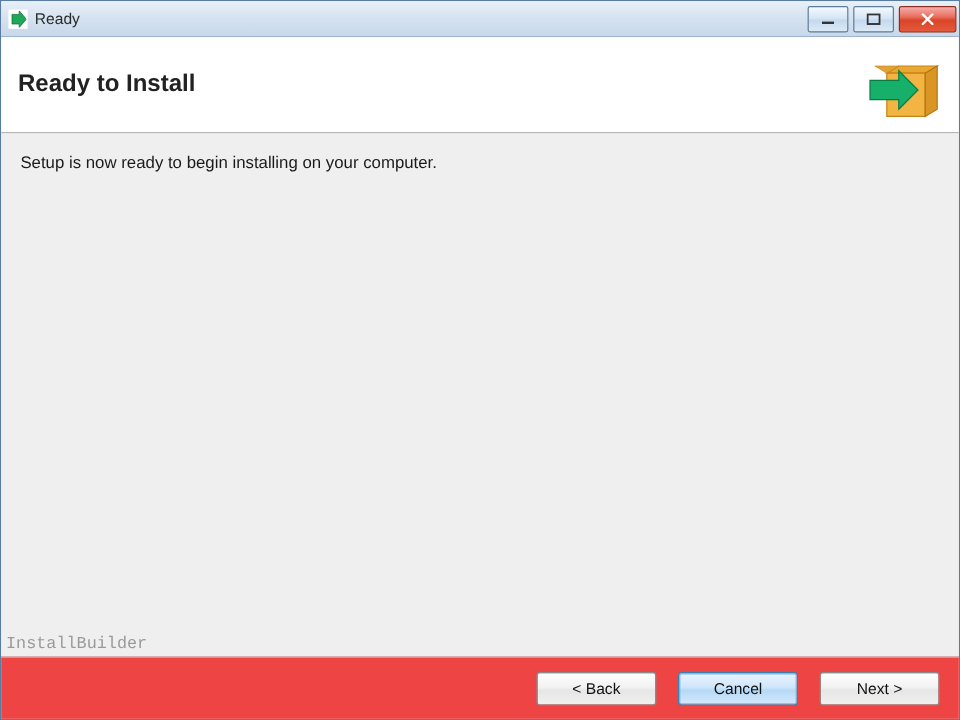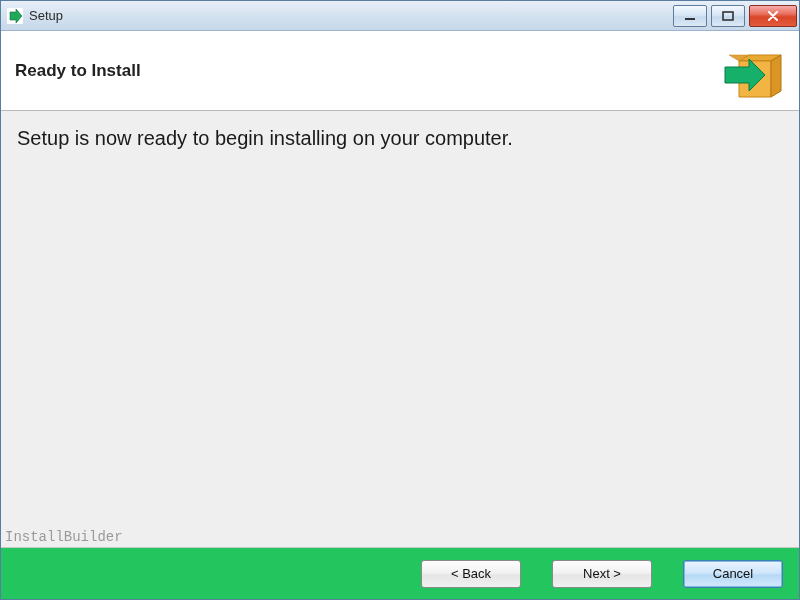--- a/index.html
+++ b/index.html
@@ -72,57 +72,57 @@
   .header-band {
     height: 80px;
     background: #fff;
     border-bottom: 1px solid #b8b8b8;
     display:flex;
     align-items:center;
     padding: 0 14px;
     position:relative;
   }
   .header-band .heading {
-    font-size: 17px;
+    font-size: 20px;
     font-weight: bold;
     color:#222;
   }
   .header-band .box-icon {
     position:absolute;
     right: 8px; top: 6px;
     width: 72px; height: 66px;
   }
 
   
   .body-area {
     flex:1;
     background: #efefef;
     padding: 16px;
     color:#1a1a1a;
-    font-size: 20px;
+    font-size: 14px;
   }
   .body-area p { margin: 0 0 22px 0; }
 
   .watermark {
     position:absolute;
     left: 4px; bottom: 54px;
     color:#9a9a9a;
     font-size: 14px;
     font-family: Liberation Mono, monospace;
   }
 
   
   .footer {
     height: 52px;
-    background: #22c55e;
+    background: #ef4444;
     border-top: 1px solid #c8c8c8;
     display:flex;
     align-items:center;
     justify-content:flex-end;
-    gap: 31px;
+    gap: 18px;
     padding: 0 16px;
   }
   .btn {
     min-width: 100px;
     height: 28px;
     border: 1px solid #8a8a8a;
     border-radius: 3px;
     background: linear-gradient(to bottom, #fefefe 0%, #f2f2f2 45%, #e6e6e6 55%, #f0f0f0 100%);
     font-size: 13px;
     color:#111;
@@ -139,21 +139,21 @@
 <body>
 
 <div class="window">
 
   <div class="titlebar">
     <span class="app-icon">
       <svg width="14" height="14" viewBox="0 0 14 14">
         <polygon points="2,3 8,3 8,0 14,7 8,14 8,11 2,11" fill="#1fa85a" stroke="#0d6b36" stroke-width="0.6"></polygon>
       </svg>
     </span>
-    <span class="title">Setup</span>
+    <span class="title">Ready</span>
     <div class="win-controls">
       <div class="win-btn min">
         <svg width="12" height="10" viewBox="0 0 12 10">
             <rect x="1" y="7" width="10" height="2" fill="#333"></rect>
           </svg>
       </div>
       <div class="win-btn max">
         <svg width="12" height="10" viewBox="0 0 12 10">
             <rect x="1" y="1" width="10" height="8" fill="none" stroke="#333" stroke-width="1.6"></rect>
           </svg>
@@ -182,17 +182,17 @@
   </div>
 
   <div class="body-area">
     <p>Setup is now ready to begin installing on your computer.</p>
   </div>
 
   <div class="watermark">InstallBuilder</div>
 
   <div class="footer">
     <div class="btn">&lt; Back</div>
+    <div class="btn primary">Cancel</div>
     <div class="btn">Next &gt;</div>
-    <div class="btn primary">Cancel</div>
   </div>
 
 </div>
 
 </body></html>

